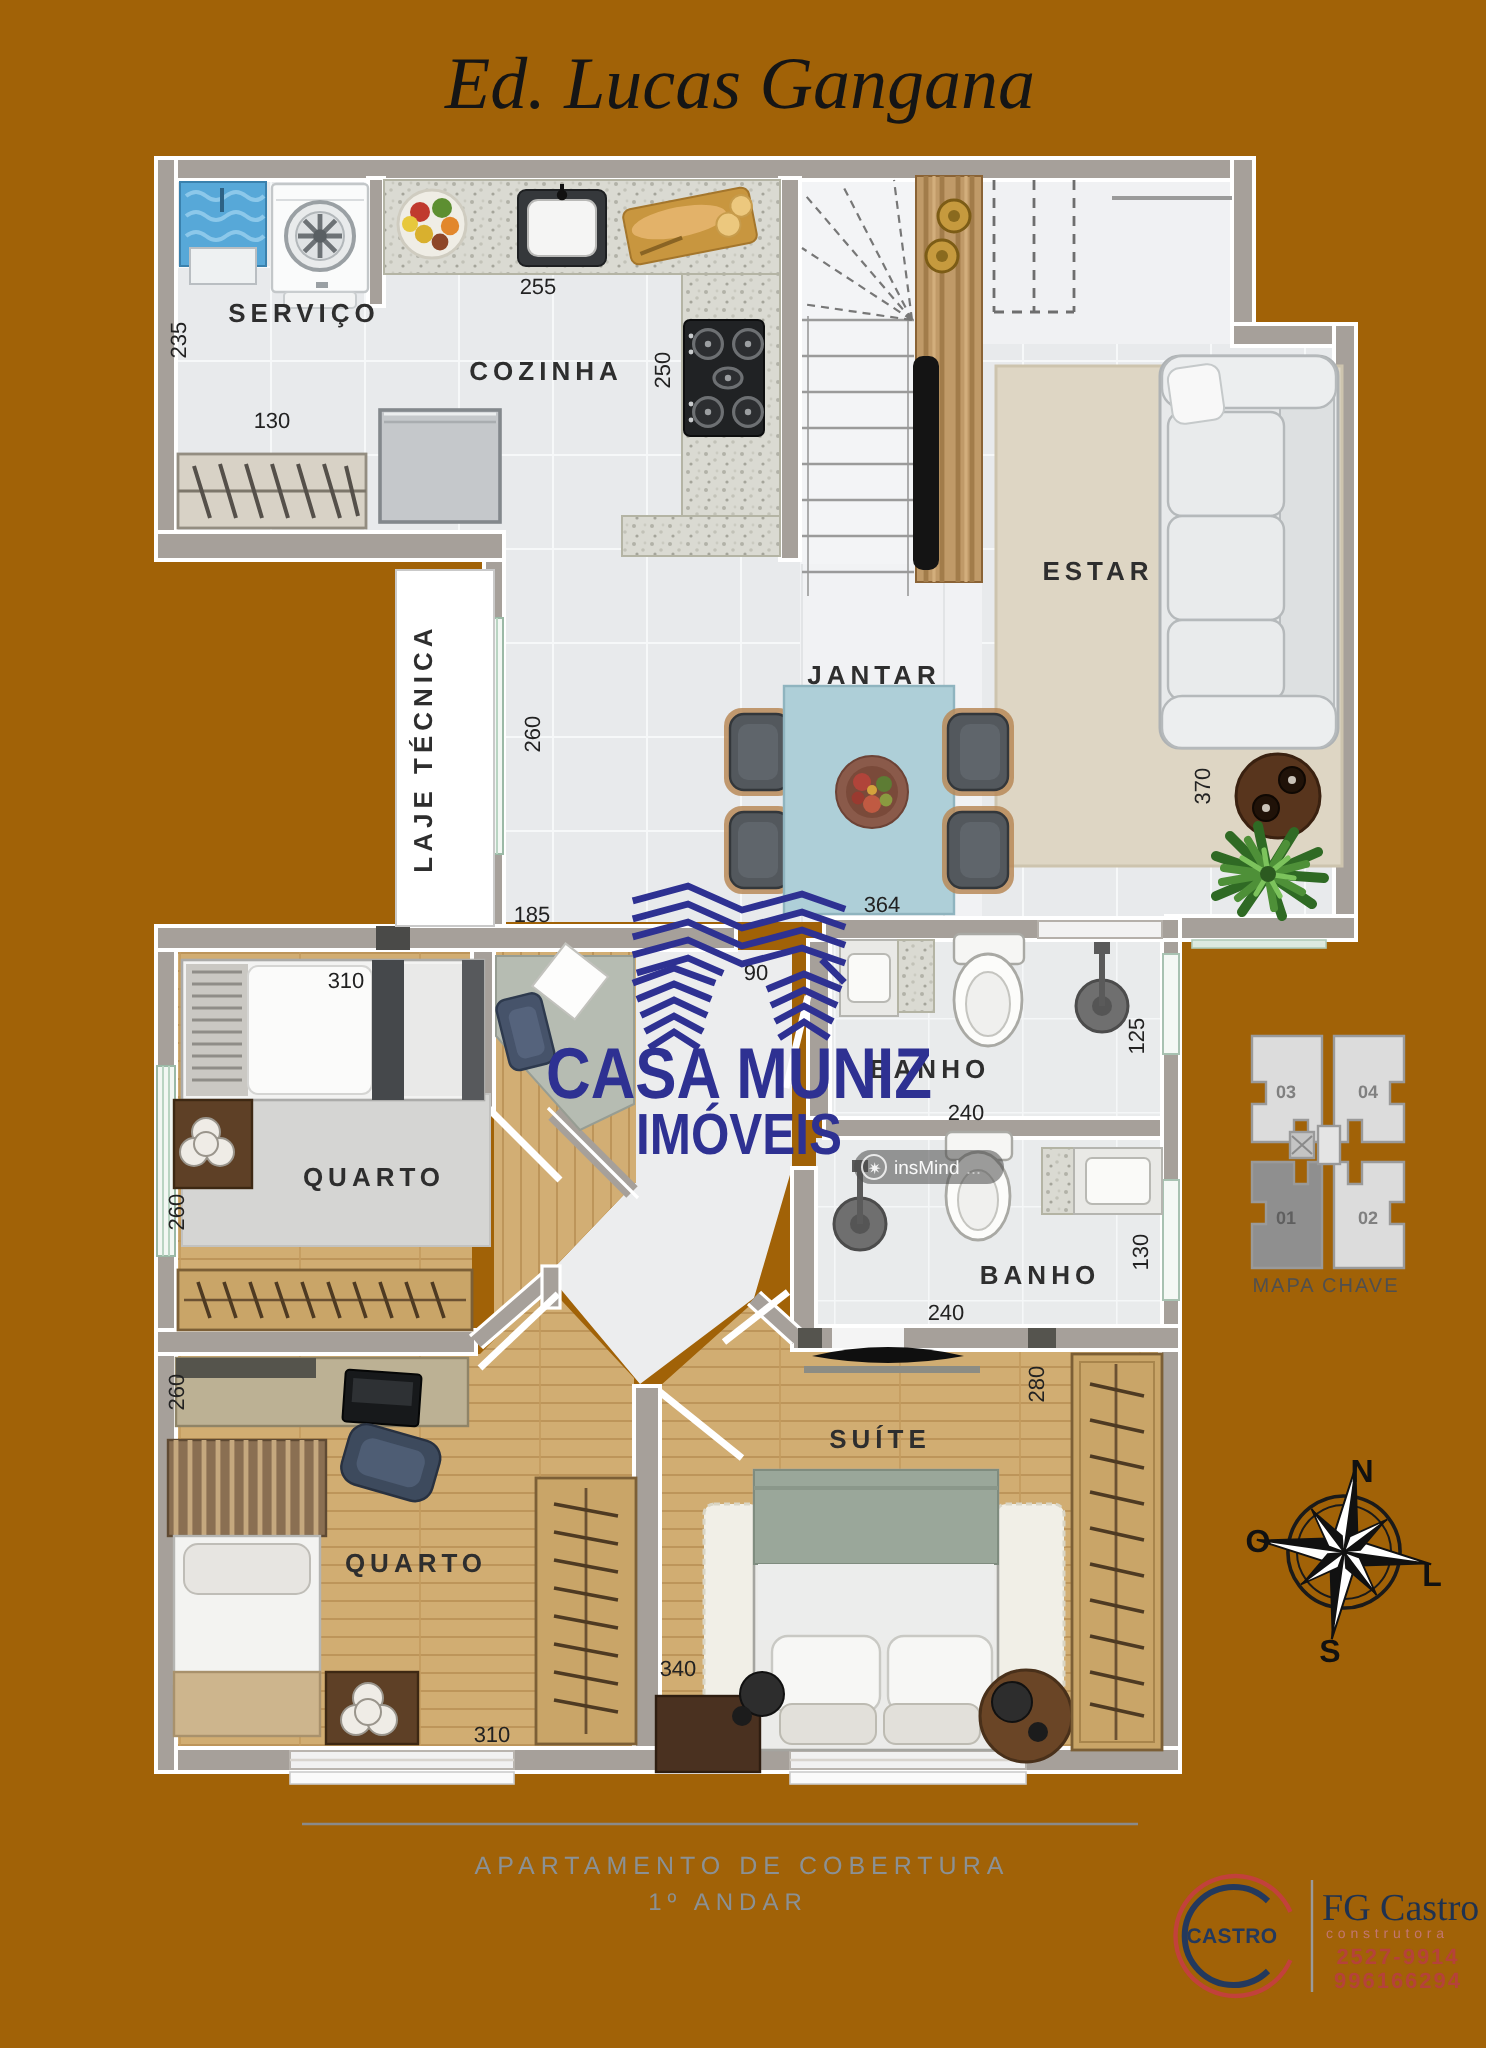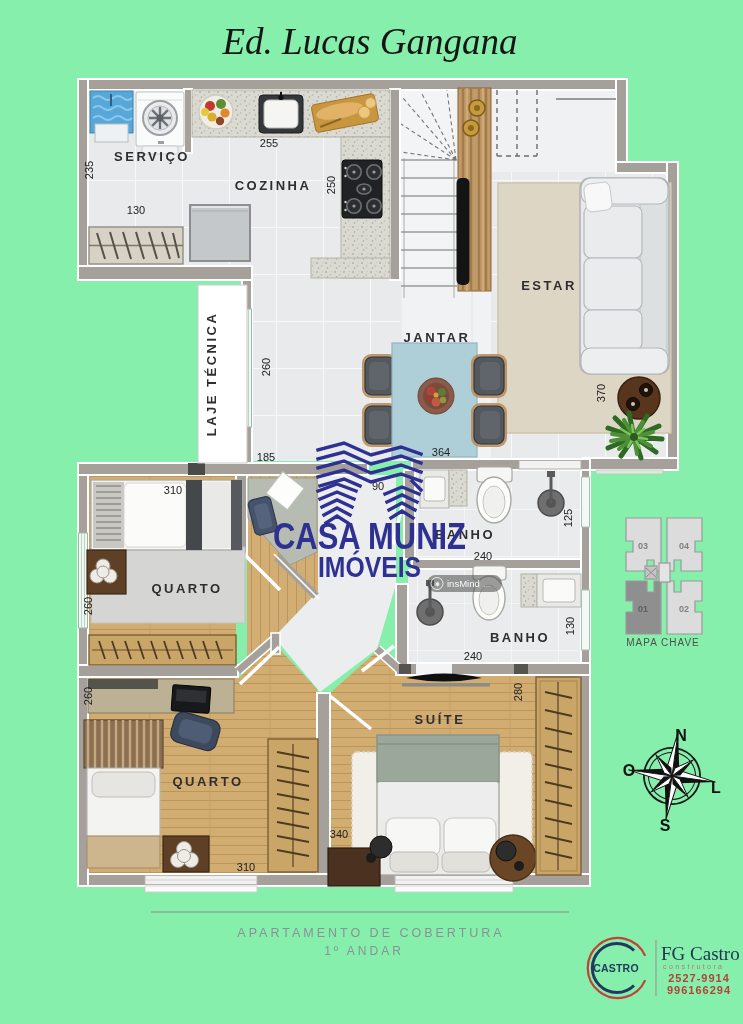--- a/index.html
+++ b/index.html
@@ -1,16 +1,16 @@
 <!DOCTYPE html>
 <html><head>
 <meta charset="utf-8">
 <style>
 html,body{margin:0;padding:0;background:#ffffff;}
-#page{position:relative;width:743px;height:1024px;background:#86efac;overflow:hidden;}
+#page{position:relative;width:743px;height:1024px;background:#a16207;overflow:hidden;}
 svg{position:absolute;top:0;left:0;}
 text{font-family:"Liberation Sans",sans-serif;}
 .rl{font-size:13px;letter-spacing:2.5px;fill:#2e2e2e;font-weight:bold;}
 .dim{font-size:11px;fill:#222;}
 </style>
 </head>
 <body>
 <div id="page">
 <svg width="743" height="1024" viewBox="0 0 743 1024">
 <defs>

